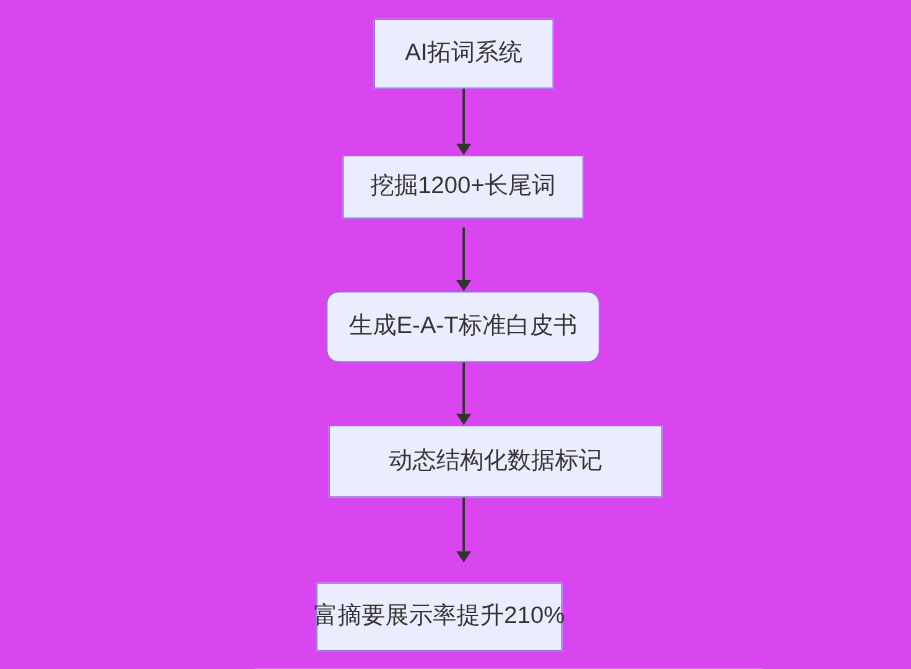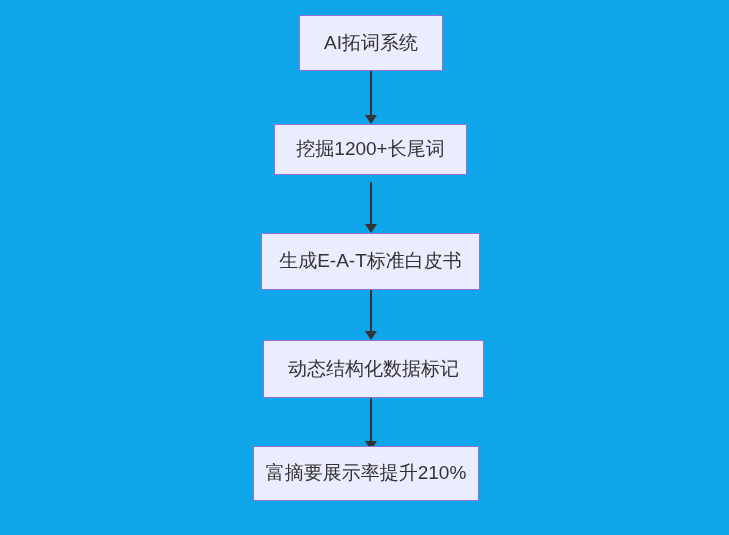--- a/index.html
+++ b/index.html
@@ -6,21 +6,21 @@
     margin: 0;
     padding: 0;
   }
   body {
     font-family: "Liberation Sans", "DejaVu Sans", sans-serif;
   }
   .canvas {
     position: relative;
     width: 729px;
     height: 535px;
-    background: #0ea5e9;
+    background: #d946ef;
     overflow: hidden;
     text-decoration: underline;
   }
   .node {
     position: absolute;
     background: #ECECFF;
     border: 1px solid #9370DB;
     box-sizing: border-box;
     display: flex;
     align-items: center;
@@ -62,29 +62,29 @@
     <div class="head"></div>
   </div>
 
   <div class="node" style="left:274px; top:124px; width:193px; height:51px;">挖掘1200+长尾词</div>
 
   <div class="arrow" style="left:364px; top:182px; height:51px;">
     <div class="shaft"></div>
     <div class="head"></div>
   </div>
 
-  <div class="node" style="left:261px; top:233px; width:219px; height:57px;">生成E-A-T标准白皮书</div>
+  <div class="node" style="left:261px; top:233px; width:219px; height:57px;border-radius:10px;">生成E-A-T标准白皮书</div>
 
   <div class="arrow" style="left:364px; top:290px; height:50px;">
     <div class="shaft"></div>
     <div class="head"></div>
   </div>
 
-  <div class="node" style="left:263px; top:340px; width:221px; height:58px;">动态结构化数据标记</div>
+  <div class="node" style="left:263px; top:340px; width:267px; height:58px;">动态结构化数据标记</div>
 
   <div class="arrow" style="left:364px; top:398px; height:52px;">
     <div class="shaft"></div>
     <div class="head"></div>
   </div>
 
-  <div class="node" style="left:253px; top:446px; width:226px; height:55px;">富摘要展示率提升210%</div>
+  <div class="node" style="left:253px; top:466px; width:197px; height:55px;">富摘要展示率提升210%</div>
 
 </div>
 
 </body></html>

